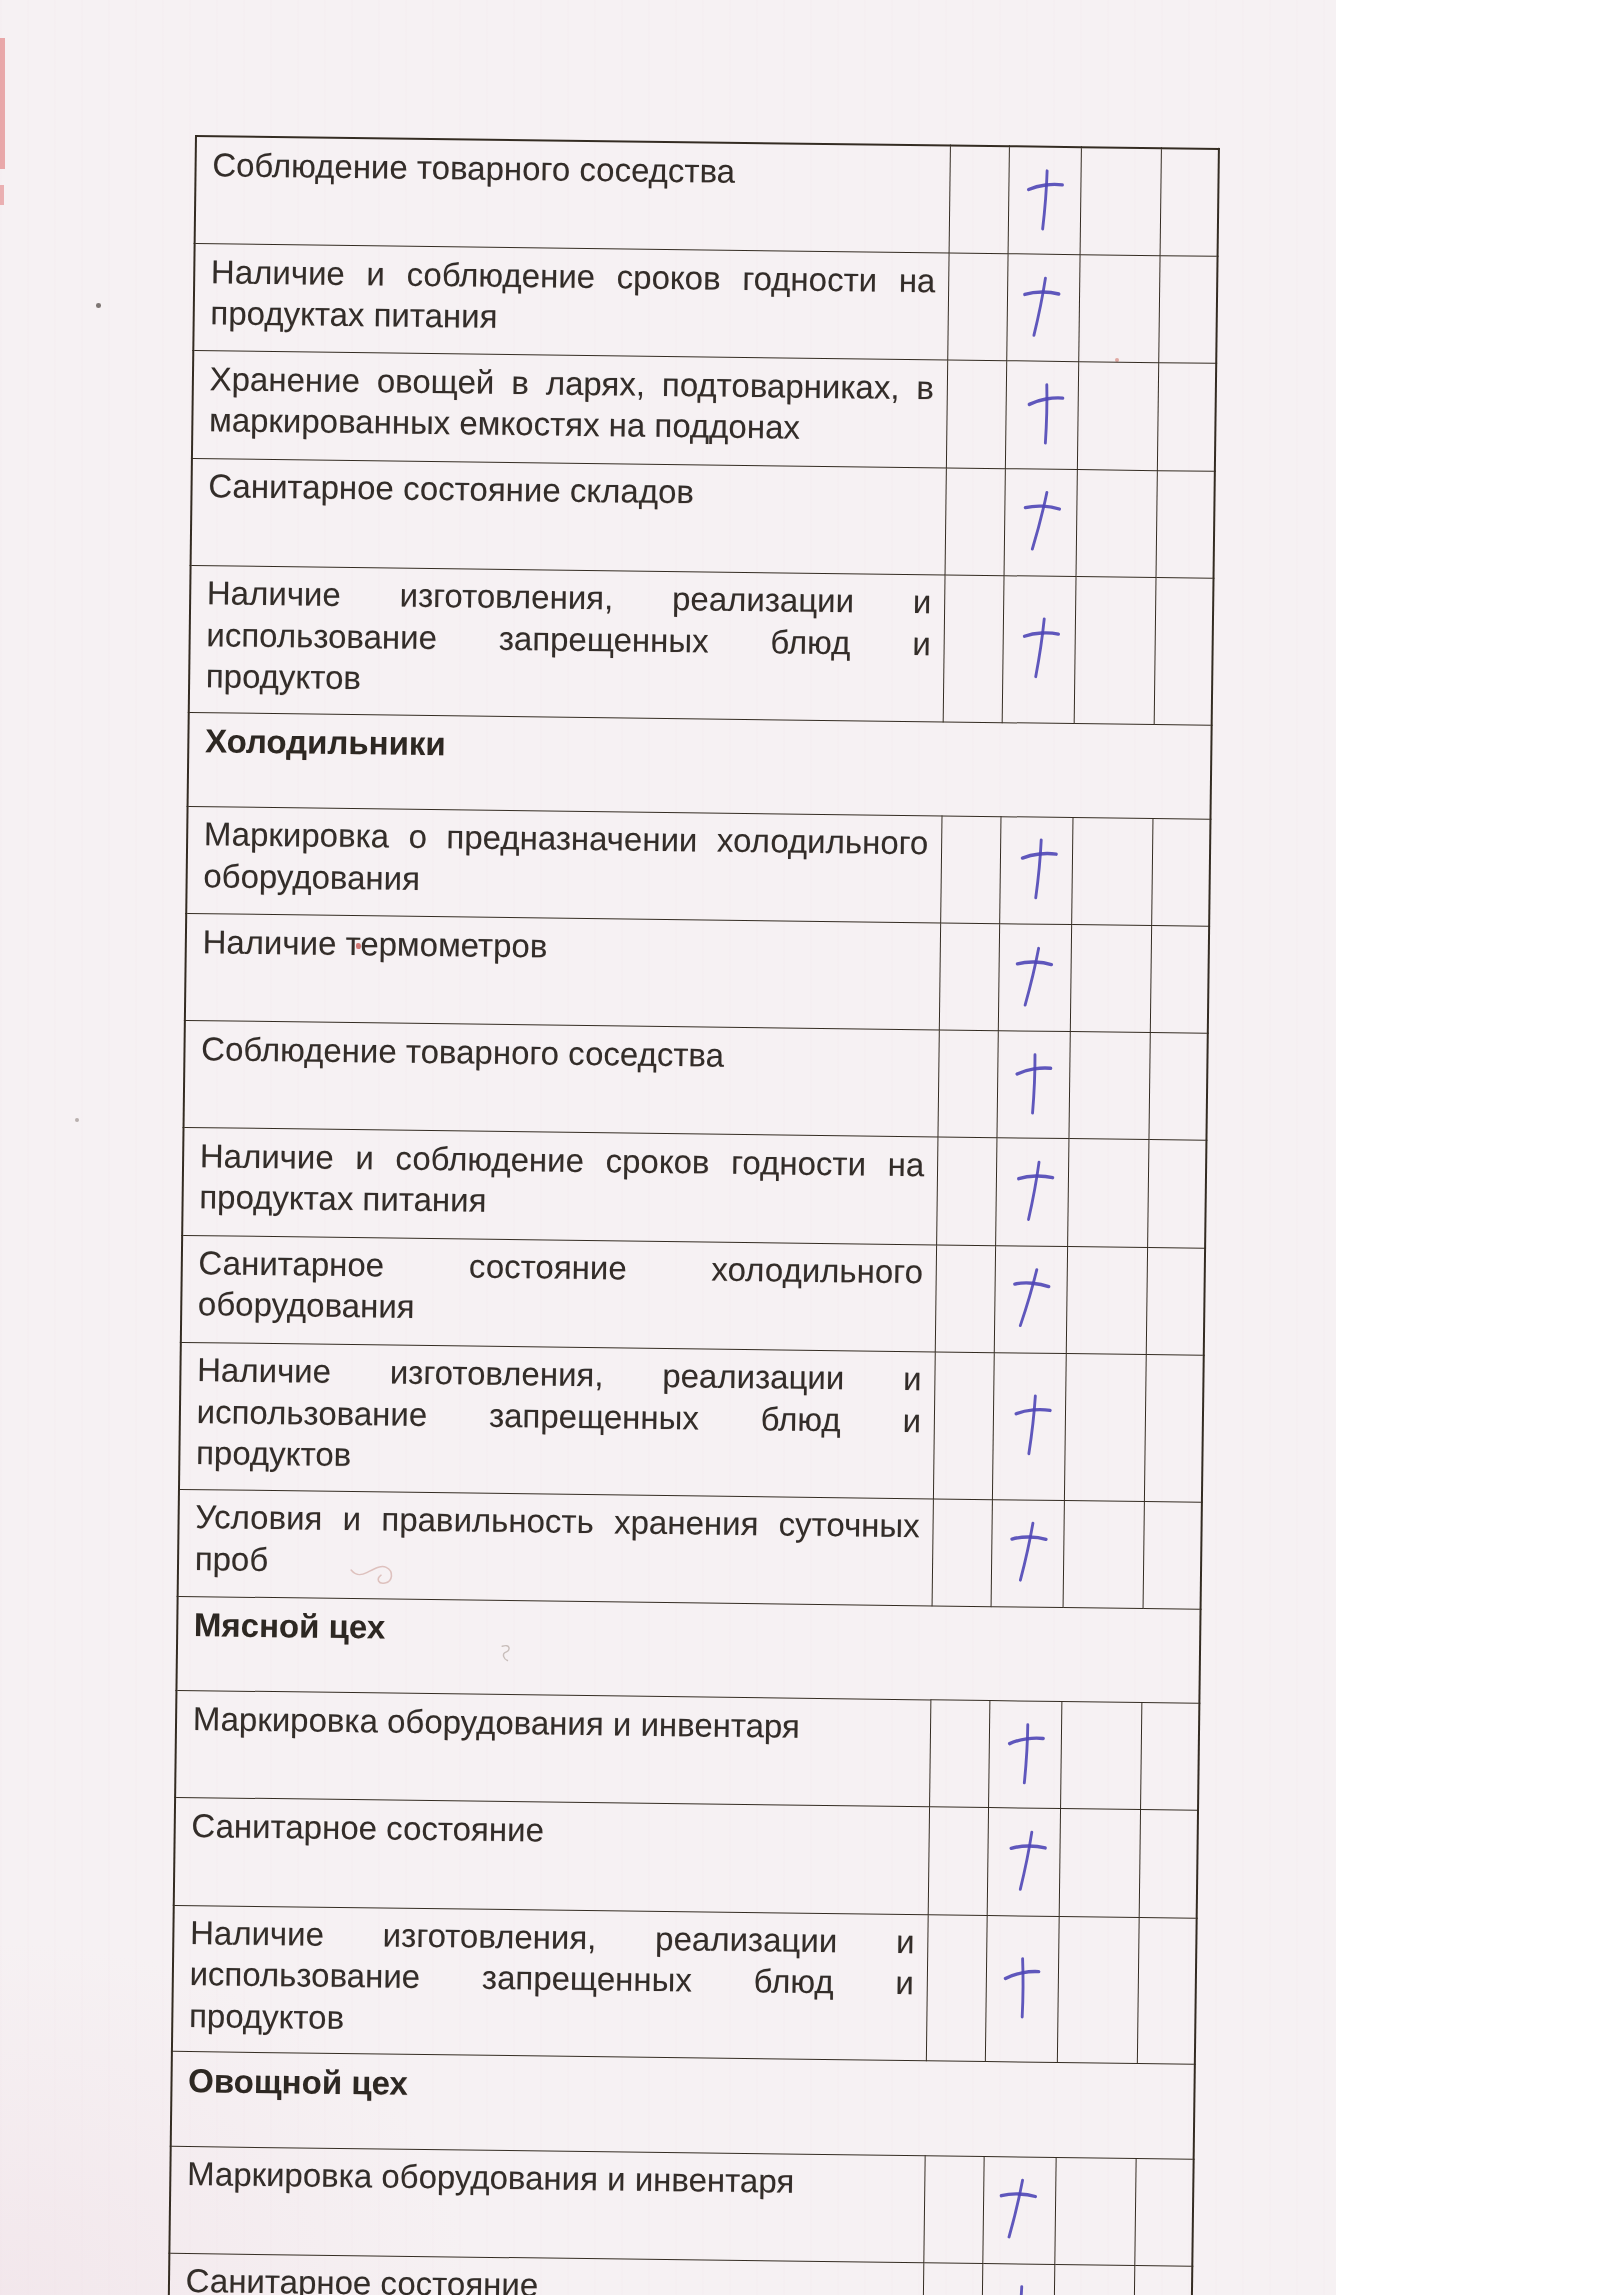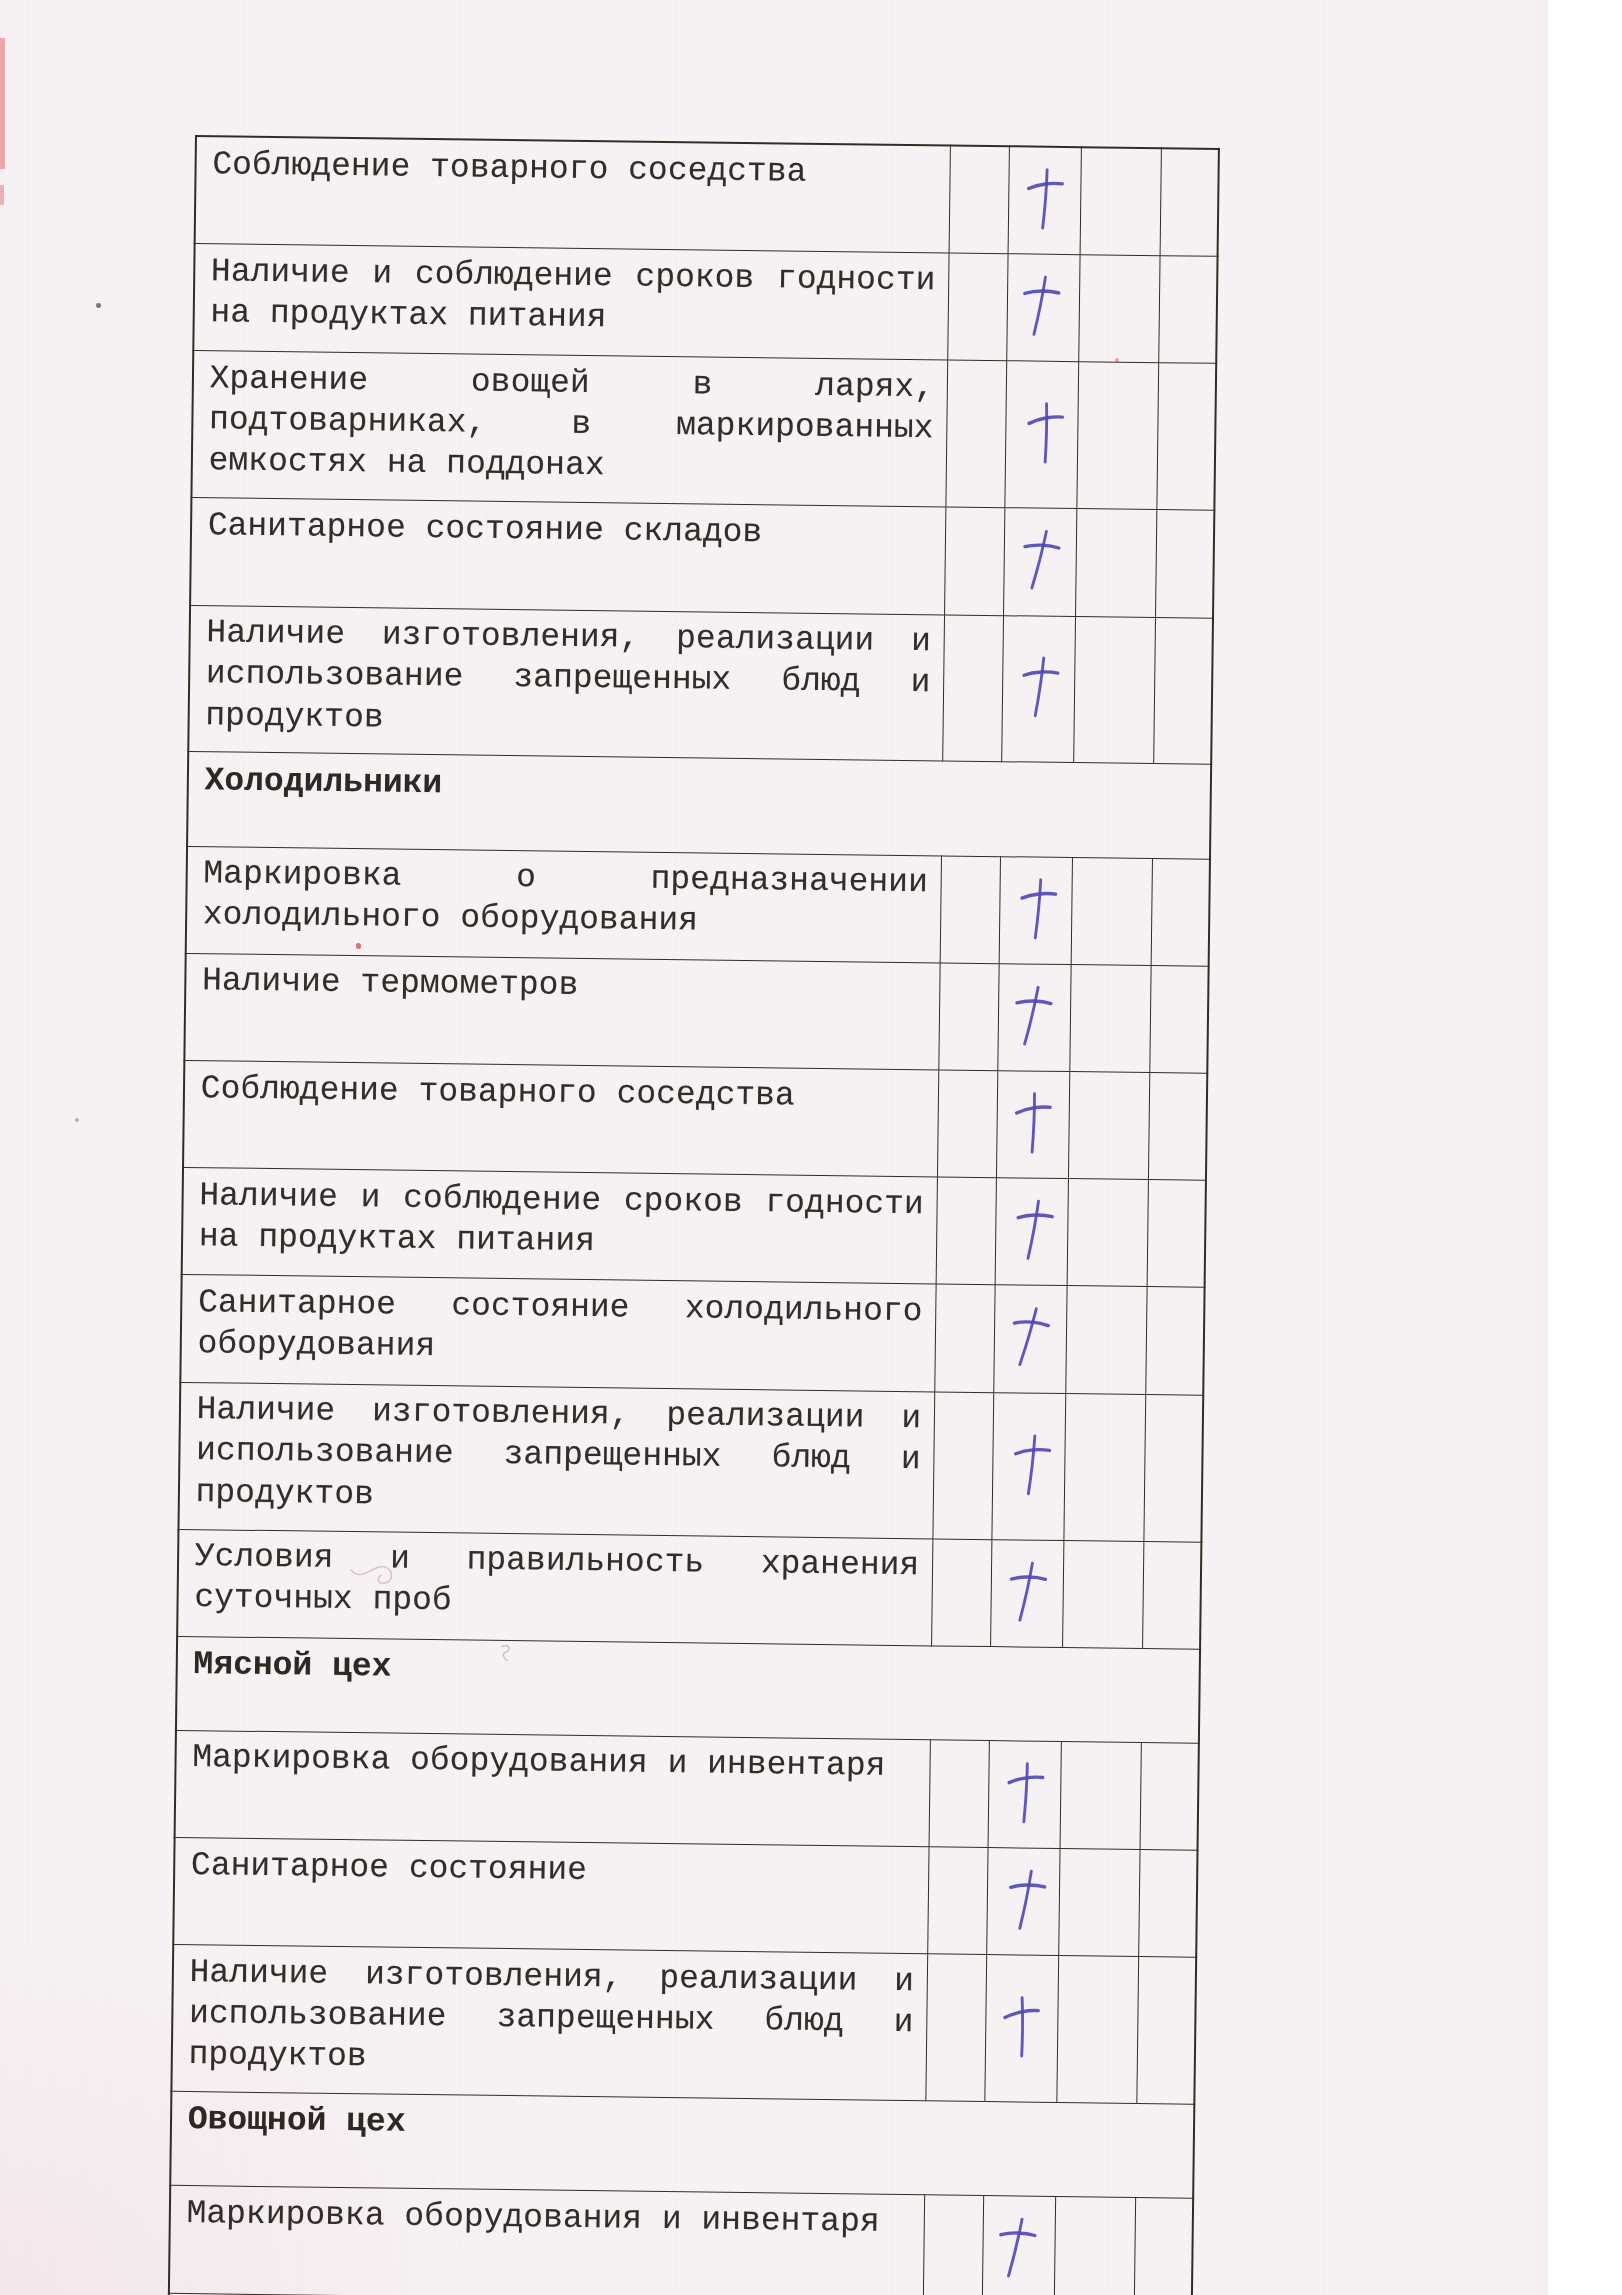--- a/index.html
+++ b/index.html
@@ -2,27 +2,27 @@
 <html lang="ru" style="--ink: #4f46b6;font-size:10.5px"><head>
 <meta charset="utf-8">
 <style>
   html, body {
     margin: 0; padding: 0;
     width: 1623px; height: 2295px;
     overflow: hidden;
   }
   .page {
     position: relative;
-    width: 1548px; height: 2295px;
+    width: 1336px; height: 2295px;
     background:
       radial-gradient(785px 589px at 0% 100%, rgba(238,219,227,.45), rgba(238,219,227,0) 60%),
       linear-gradient(90deg, rgba(244,232,238,0) 1525px, rgba(240,222,231,.75) 1616px),
       repeating-linear-gradient(90deg, rgba(235,214,224,.07) 0 2px, rgba(255,255,255,0) 2px 27px),
       #f6f1f3;
-    font-family: Liberation Mono, monospace;
+    font-family: Liberation Sans, sans-serif;
     color: #322c27;
   }
   table.checklist {
     position: absolute;
     left: 195px; top: 135px;
     width: 1025px;
     border-collapse: collapse;
     transform: rotate(0.72deg);
     transform-origin: 0 0;
     background: transparent;

